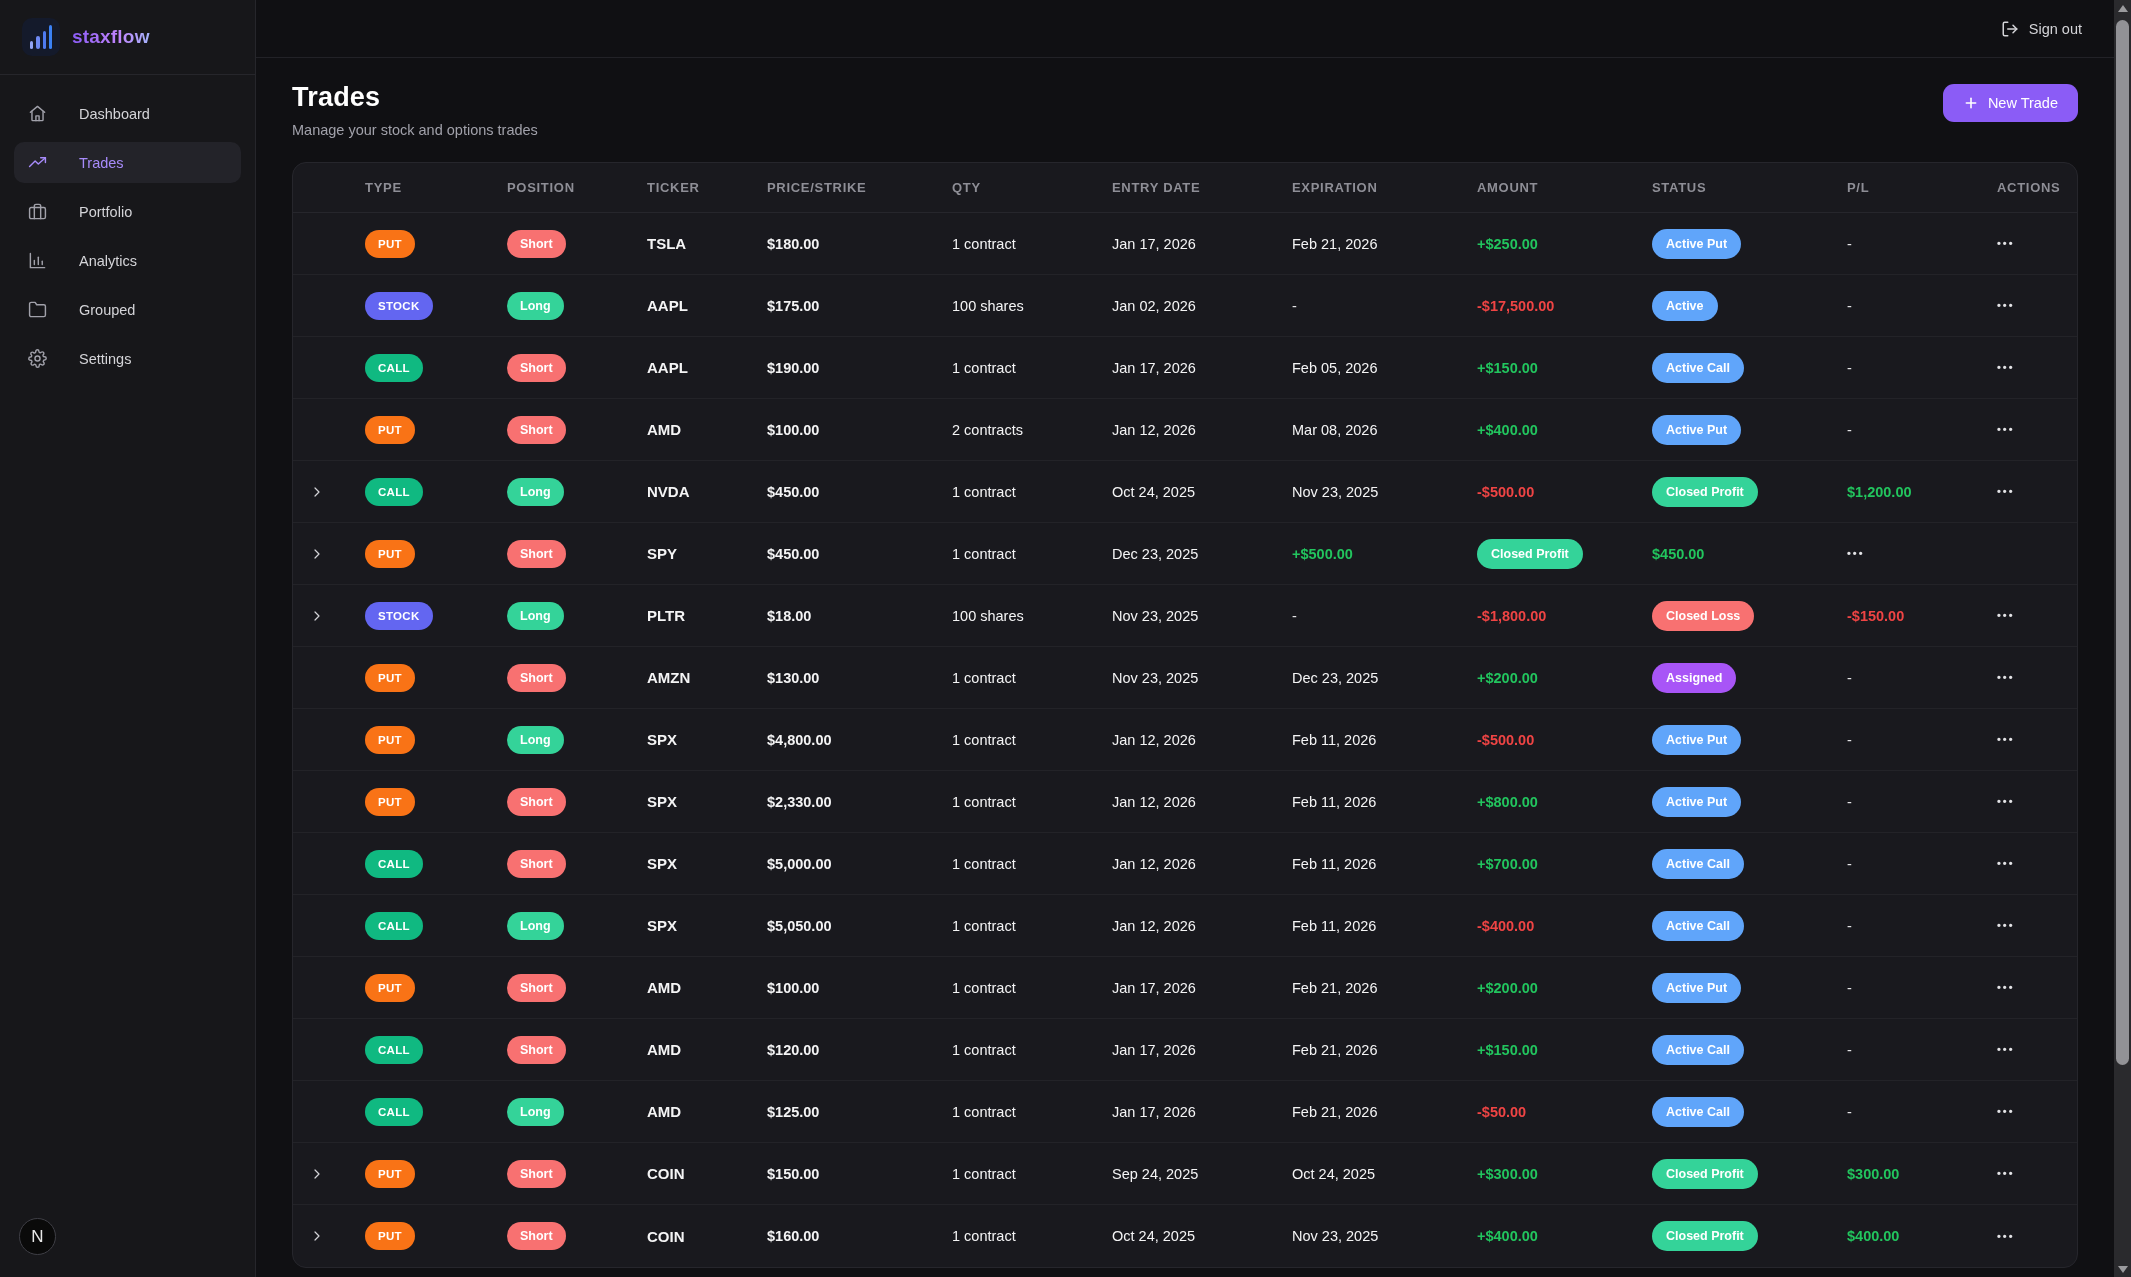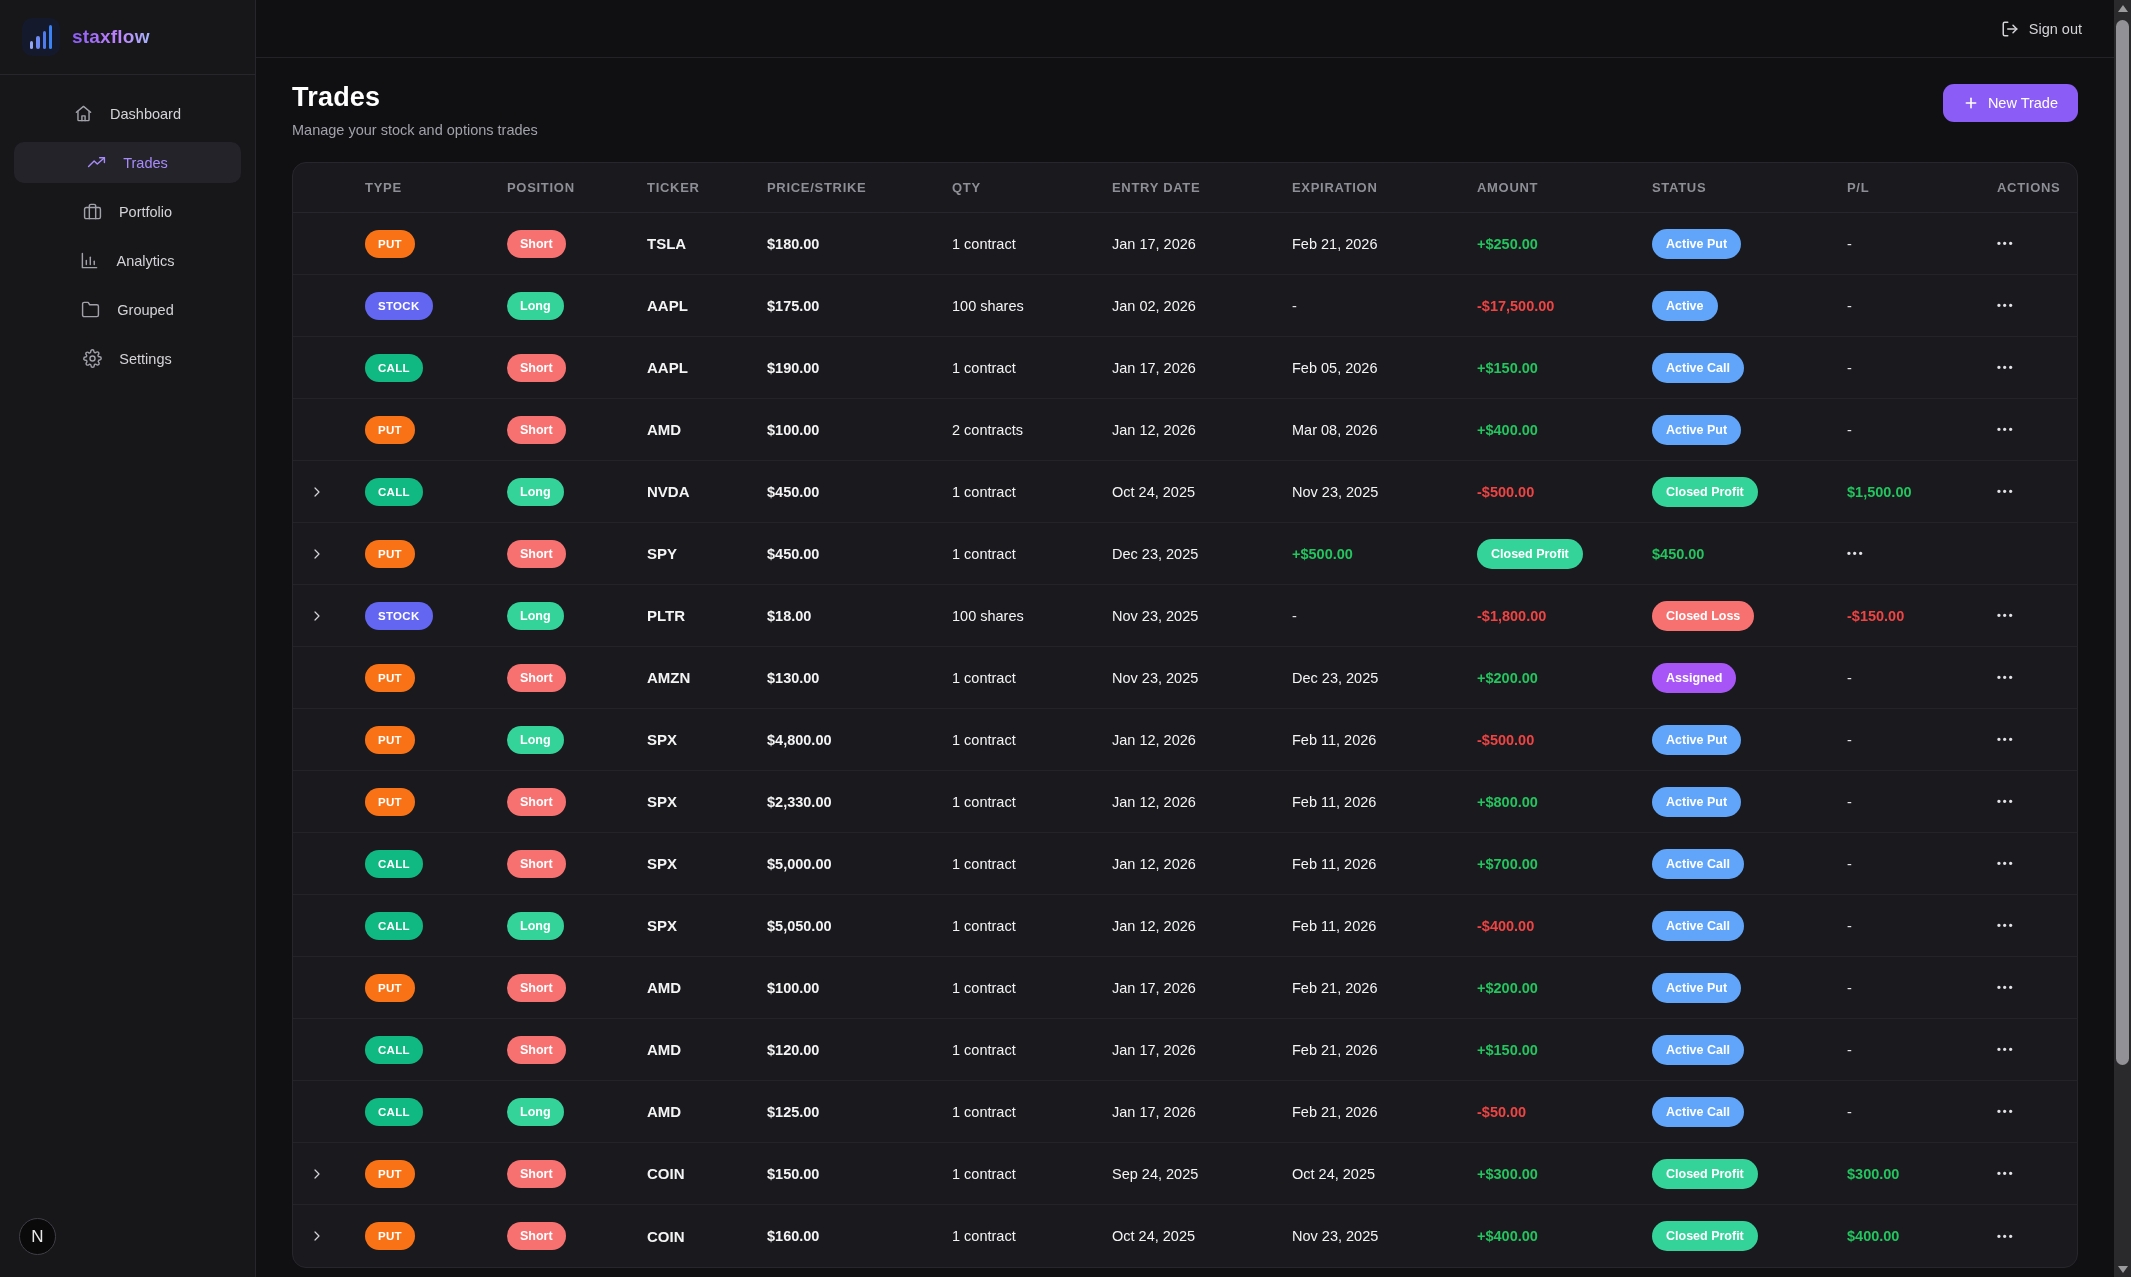--- a/index.html
+++ b/index.html
@@ -34,23 +34,23 @@
   .logo-icon i:nth-child(2){ height:13px; background:#6f8af2; }
   .logo-icon i:nth-child(3){ height:18px; background:#4f7bf0; }
   .logo-icon i:nth-child(4){ height:24px; background:#3b82f6; }
   .logo-text {
     font-size:19px; font-weight:bold; letter-spacing:.2px;
     background:linear-gradient(90deg,#8b5cf6,#c084fc 60%,#a5b4fc);
     -webkit-background-clip:text; background-clip:text; color:transparent;
   }
   .nav { padding:18px 14px; display:flex; flex-direction:column; gap:8px; }
   .nav-item {
-    display:flex; align-items:center; gap:17px;
+    display:flex; align-items:center; gap:32px;
     padding:11px 14px; border-radius:10px;
-    color:#d4d4d8; font-size:14.5px; cursor:pointer;justify-content:center;
+    color:#d4d4d8; font-size:14.5px; cursor:pointer;
   }
   .nav-item svg { width:19px; height:19px; stroke:#a1a1aa; }
   .nav-item.active { background:#232329; color:var(--active-nav); }
   .nav-item.active svg { stroke:var(--active-nav); }
 
   .dev-badge {
     position:absolute; left:19px; bottom:22px;
     width:37px; height:37px; border-radius:50%;
     background:#0a0a0a; border:1px solid #3f3f46;
     display:flex; align-items:center; justify-content:center;
@@ -372,21 +372,21 @@
               </div>
               <div class="td bold">NVDA</div>
               <div class="td semib">$450.00</div>
               <div class="td">1 contract</div>
               <div class="td">Oct 24, 2025</div>
               <div class="td">Nov 23, 2025</div>
               <div class="td money-neg">-$500.00</div>
               <div class="td">
                 <span class="badge status st-profit">Closed Profit</span>
               </div>
-              <div class="td money-pos">$1,500.00</div>
+              <div class="td money-pos">$1,200.00</div>
               <div class="td">
                 <span class="actions-dots" style="font-size: 11px; letter-spacing: 2px;">•••</span>
               </div>
             </div>
             <div class="trow">
               <div class="td center">
                 <span class="chev">
                   <svg viewBox="0 0 24 24" fill="none" stroke-width="1.8" stroke-linecap="round" stroke-linejoin="round" stroke="currentColor">
                     <polyline points="9 18 15 12 9 6"></polyline>
                   </svg>

